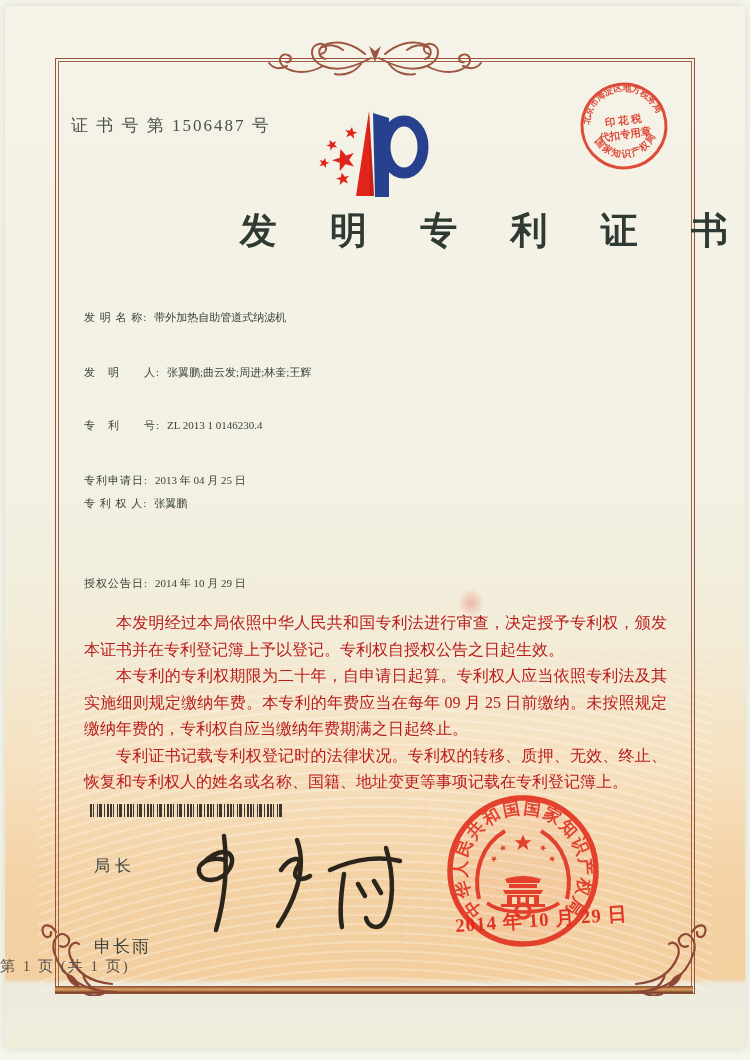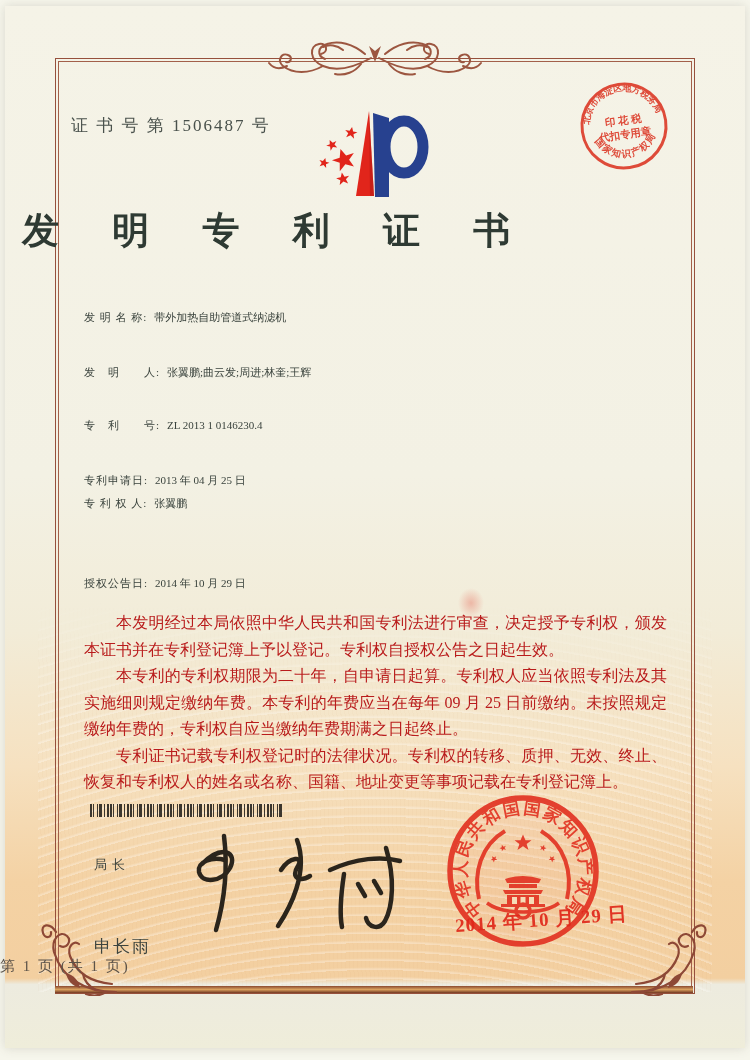--- a/index.html
+++ b/index.html
@@ -30,37 +30,37 @@
   .frame-inner{position:absolute;inset:2px;border:1px solid #a3604a;}
   .frame-bottom{position:absolute;left:55px;top:986px;width:638px;height:7px;z-index:2;
     background:linear-gradient(180deg,#8a4a30 0%,#d9a05e 50%,#713722 100%);}
   .ornament{position:absolute;z-index:3;}
   .ornament.flourish{left:265px;top:34px;}
   .ornament.corner-l{left:36px;top:916px;}
   .ornament.corner-r{left:628px;top:916px;transform:scaleX(-1);}
   .cert-no{position:absolute;left:71px;top:114px;z-index:3;
     font-size:17px;letter-spacing:2px;color:#49514c;}
   .logo{position:absolute;left:311px;top:107px;z-index:3;}
-  .title{position:absolute;left:0;right:0;top:206px;z-index:3;text-align:left;
+  .title{position:absolute;left:0;right:0;top:206px;z-index:3;text-align:right;
     font-size:37px;font-weight:bold;letter-spacing:22px;text-indent:22px;color:#2e3a33;}
   .field{position:absolute;left:84px;z-index:3;font-size:11px;color:#39423c;white-space:nowrap;}
   .field .flabel{letter-spacing:1px;margin-right:7px;}
   .f0{top:310px}.f1{top:365px}.f2{top:418px}.f3{top:473px}.f4{top:496px}.f5{top:576px}
   .body-text{position:absolute;left:84px;top:610px;width:583px;z-index:3;
     font-size:16px;line-height:26.5px;text-align:justify;color:#b91c1c;}
   .body-text p{margin:0;text-indent:2em;}
   .barcode{position:absolute;left:90px;top:804px;width:194px;height:13px;z-index:3;opacity:.88;
     background-image:repeating-linear-gradient(90deg,
       #23201c 0px,#23201c 2px,transparent 2px,transparent 3px,
       #23201c 3px,#23201c 4px,transparent 4px,transparent 7px,
       #23201c 7px,#23201c 8px,transparent 8px,transparent 9px,
       #23201c 9px,#23201c 12px,transparent 12px,transparent 14px,
       #23201c 14px,#23201c 15px,transparent 15px,transparent 17px,
       #23201c 17px,#23201c 19px,transparent 19px,transparent 20px);}
-  .director-title{position:absolute;left:94px;top:856px;z-index:3;font-size:13px;
+  .director-title{position:absolute;left:94px;top:856px;z-index:3;font-size:16px;
     letter-spacing:5px;color:#3d443e;}
   .director-name{position:absolute;left:94px;top:935px;z-index:3;font-size:17px;
     letter-spacing:2px;color:#3d443e;}
   .signature{position:absolute;left:178px;top:830px;z-index:4;}
   .seal{position:absolute;left:443px;top:791px;z-index:4;opacity:.93;}
   .seal-date{position:absolute;left:455px;top:907px;z-index:5;
     font-size:19px;font-weight:bold;color:#e0281a;letter-spacing:1px;
     transform:rotate(-4deg);opacity:.92;white-space:nowrap;}
   .tax-stamp{position:absolute;left:578px;top:80px;z-index:4;transform:rotate(-8deg);opacity:.9;}
   .footer{position:absolute;left:0;right:0;top:957px;z-index:3;

